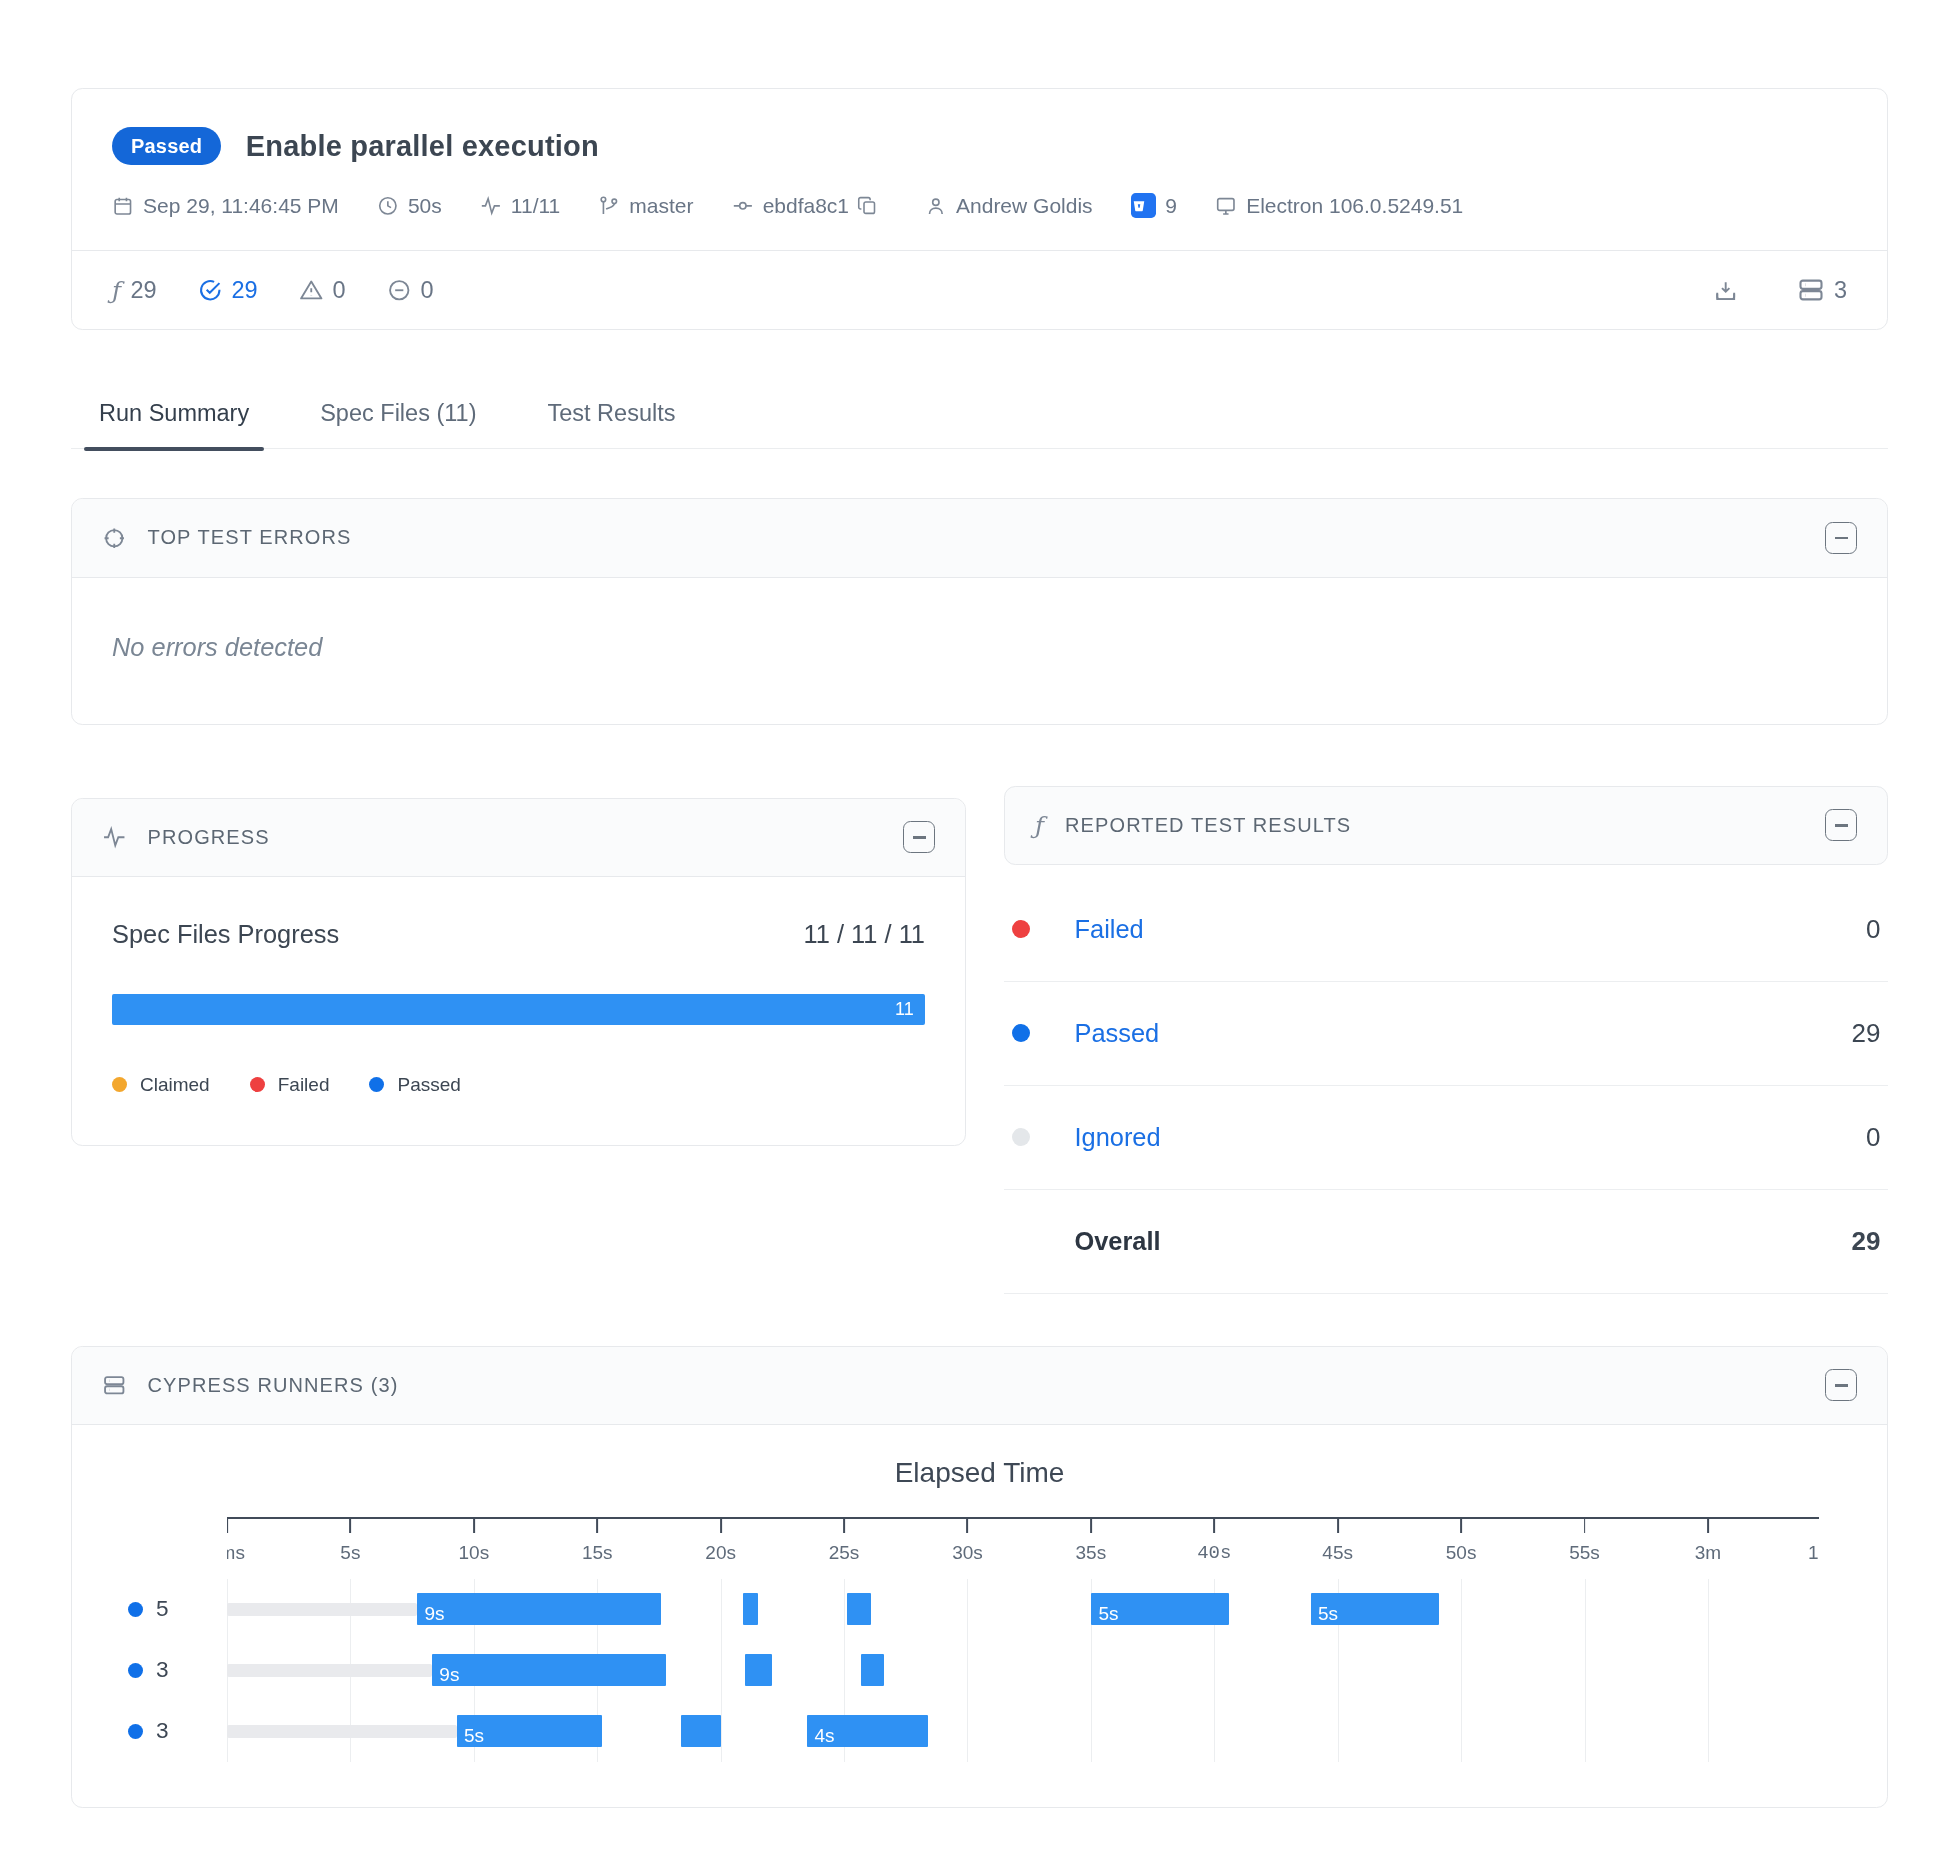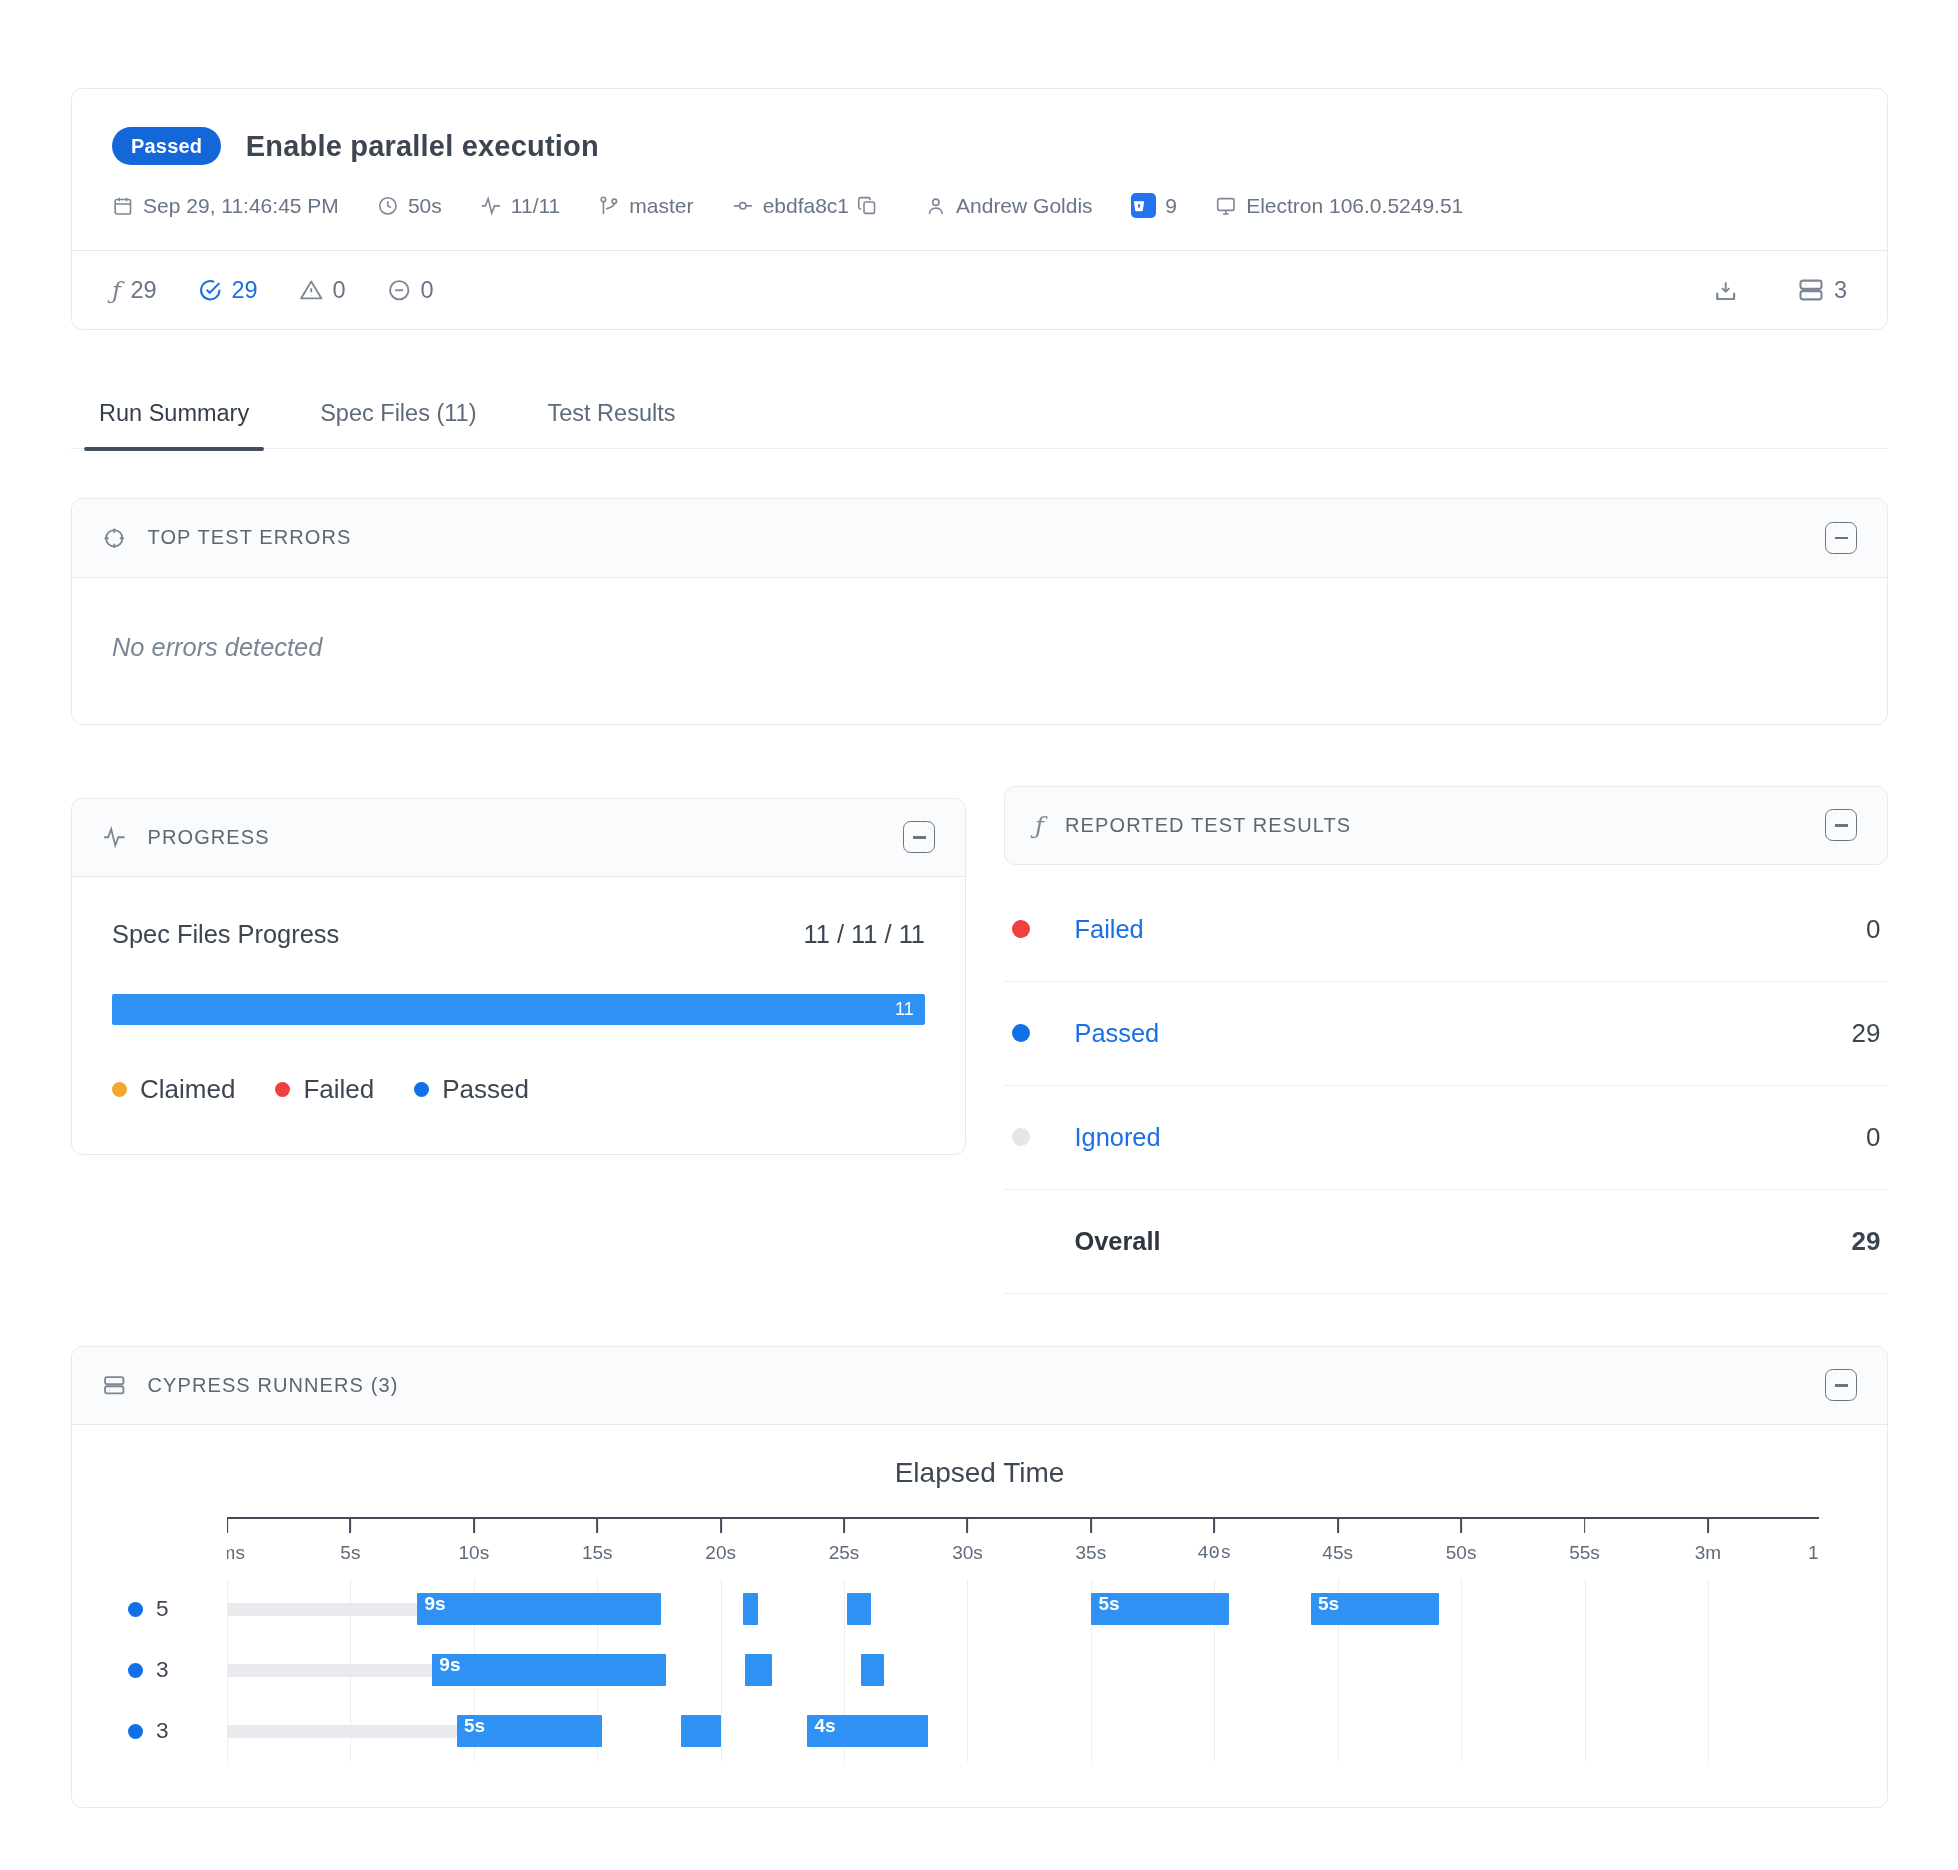--- a/index.html
+++ b/index.html
@@ -63,21 +63,21 @@
   .empty-msg { font-style:italic; color:#7a8694; font-size:25.4px; }
 
   
   .two-col { display:flex; margin-top:61px; align-items:flex-start; }
   .progress-card { width:895px; flex:none;margin-top:12px; }
   .progress-body { padding:43px 40px 49px; }
   .progress-line { display:flex; justify-content:space-between; font-size:25.4px; color:#3c4652; }
   .progress-bar { margin-top:45px; height:31px; background:#2f91f3; border-radius:1.9px; position:relative; }
   .progress-bar span { position:absolute; right:11.3px; top:0; bottom:0; display:flex; align-items:center; color:#fff; font-size:18px; }
   .legend { display:flex; margin-top:49px; align-items:center; }
-  .legend-item { display:flex; align-items:center; margin-right:40px; font-size:26px; color:#3c4652; }
+  .legend-item { display:flex; align-items:center; margin-right:40px; font-size:19px; color:#3c4652; }
   .dot { width:15px; height:15px; border-radius:50%; margin-right:13px; flex:none; }
 
   .results-col { margin-left:38px; flex:1; }
   .results-head { border:0.9px solid #e7e9ec; border-radius:11.3px; border-bottom:0.9px solid #e7e9ec; }
   .result-rows { margin-top:13px; }
   .result-row { display:flex; align-items:center; padding:36px 7.5px; border-bottom:0.9px solid #eceef0; }
   .result-row .dot { width:18px; height:18px; margin-right:0; }
   .result-label { margin-left:45px; font-size:25.4px; color:#1a6fe4; cursor:pointer; }
   .result-value { margin-left:auto; font-size:26px; color:#3c4652; }
   .result-row.overall { }
@@ -96,21 +96,21 @@
   .gantt-plot { flex:1; position:relative; overflow:hidden; }
   .gantt-axis { position:relative; height:62px; border-top:2.8px solid #414b59; }
   .g-tick { position:absolute; top:0; width:1.9px; height:14px; background:#414b59; transform:translateX(-0.9px); }
   .g-ticklabel { position:absolute; top:22.6px; transform:translateX(-50%); font-size:19px; color:#5f6b7a; white-space:nowrap; }
   .gantt-body { position:relative; }
   .gantt-grid { position:absolute; inset:0; }
   .g-gridline { position:absolute; top:0; bottom:0; width:0.9px; background:#eceef0; }
   .g-row { position:relative; height:61px; }
   .g-bar { position:absolute; top:50%; transform:translateY(-50%); }
   .g-wait { height:12.2px; background:#e9eaed; border-radius:1.9px; }
-  .g-run { height:32px; background:#2f91f3; border-radius:0.9px; display:flex; align-items:flex-start; overflow:hidden;font-weight:bold; }
+  .g-run { height:32px; background:#2f91f3; border-radius:0.9px; display:flex; align-items:flex-end; overflow:hidden; }
   .g-run span { color:#fff; font-size:19px; padding-left:7.5px; white-space:nowrap; }
 </style>
 </head>
 <body>
 
 <div class="page">
 
   <div class="card run-head">
     <div class="run-head-top">
       <div class="title-row">

